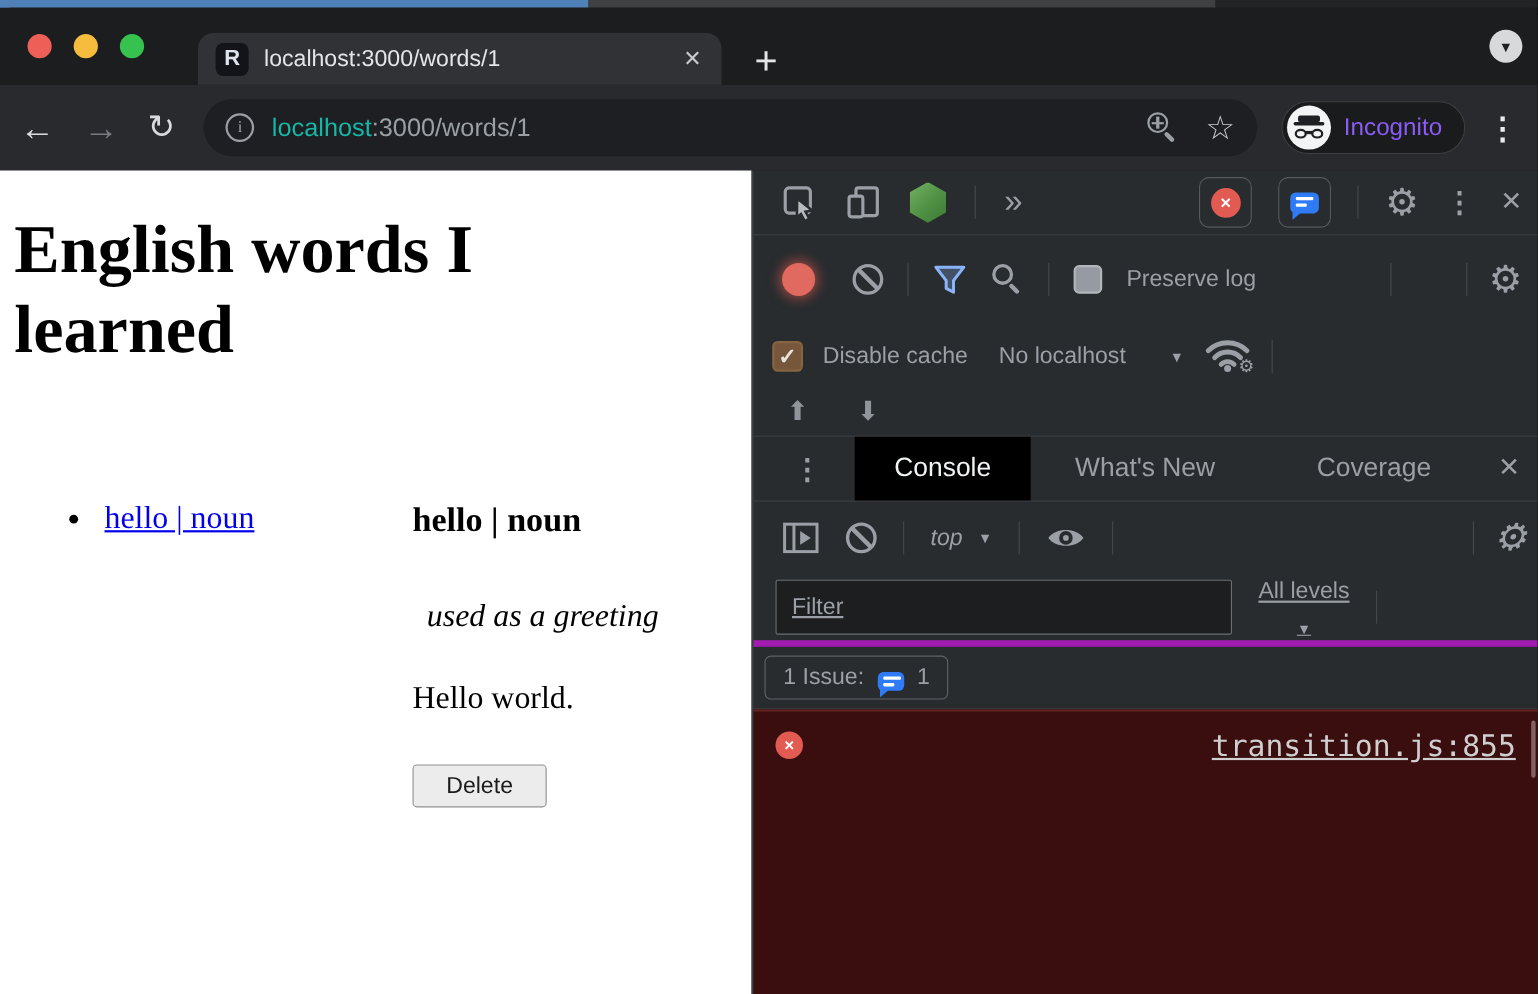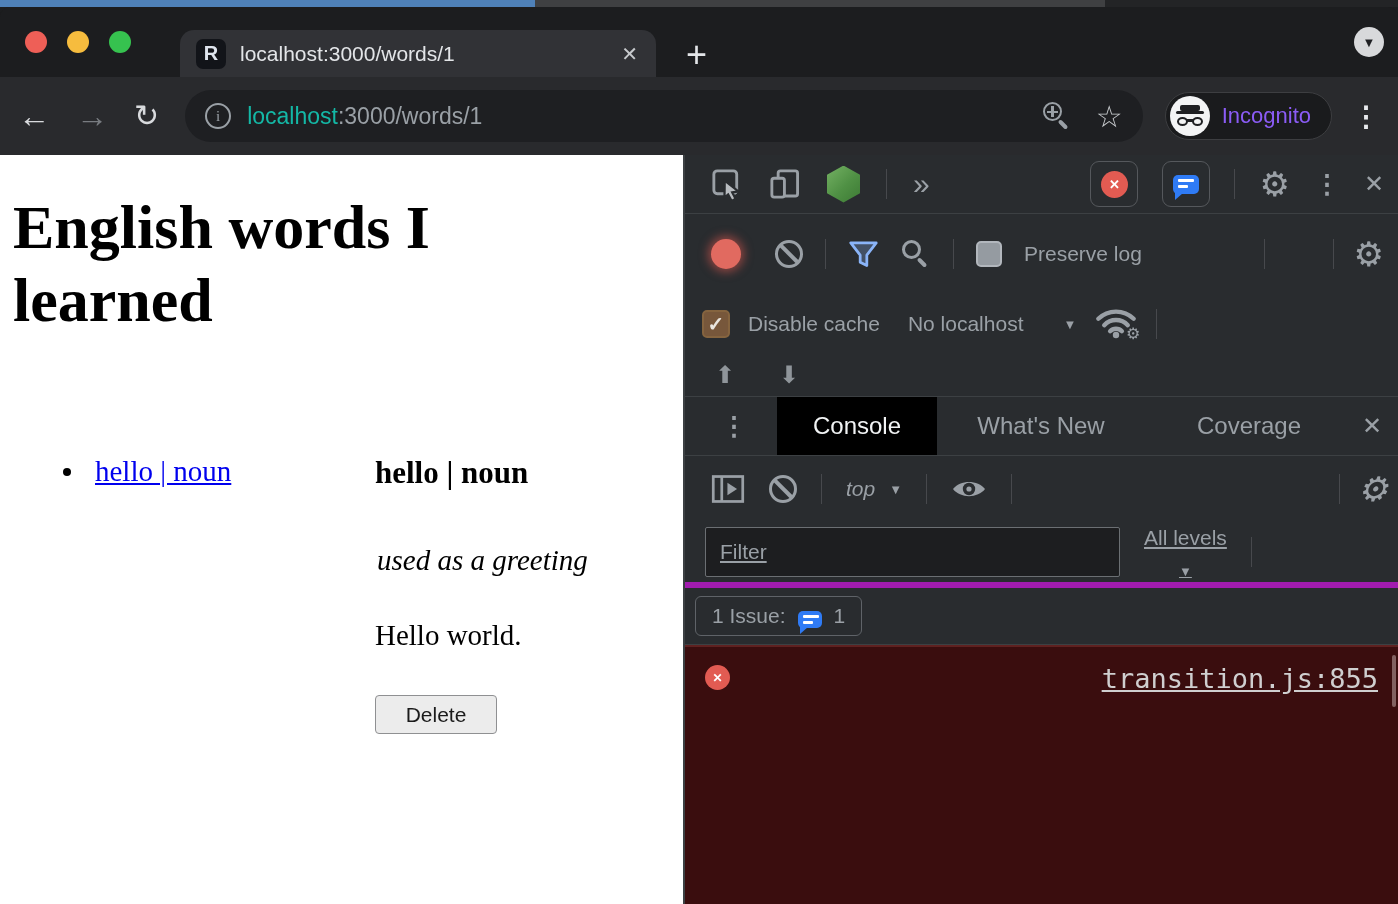--- a/index.html
+++ b/index.html
@@ -59,21 +59,21 @@
   .browser-menu{font-size:28px;color:#e8eaed;margin-left:20px;font-weight:bold;}
 
   
   .content{display:flex;height:749px;}
   .page{position:relative;width:683px;background:#ffffff;font-family:"Liberation Serif",serif;color:#000;}
   .page h1{position:absolute;left:13px;top:36px;margin:0;font-size:62px;line-height:1.17;width:560px;font-weight:bold;}
   .word-row{position:absolute;left:63px;top:300px;display:flex;align-items:center;}
   .bullet{width:8px;height:8px;border-radius:50%;background:#000;margin-right:24px;}
   .word-link{font-size:29px;color:#0000EE;text-decoration:underline;}
   .d-title{position:absolute;left:375px;top:300px;font-size:31px;font-weight:bold;margin:0;}
-  .d-def{position:absolute;left:377px;top:389px;font-size:29px;font-style:italic;}
+  .d-def{position:absolute;left:388px;top:389px;font-size:29px;font-style:italic;}
   .d-example{position:absolute;left:375px;top:464px;font-size:29px;}
   .delete-btn{position:absolute;left:375px;top:540px;width:122px;height:39px;background:#ececec;
               border:1px solid #8f9092;border-radius:4px;font-family:"Liberation Sans",sans-serif;
               font-size:21px;color:#1b1b1b;display:flex;align-items:center;justify-content:center;}
 
   
   .devtools{width:715px;background:#292c2f;border-left:2px solid #3c4043;box-sizing:border-box;
             display:flex;flex-direction:column;color:#9aa0a6;font-size:21px;}
   .dt-row{display:flex;align-items:center;box-sizing:border-box;flex-shrink:0;}
   .sep{width:1px;height:30px;background:#47494d;flex-shrink:0;}

